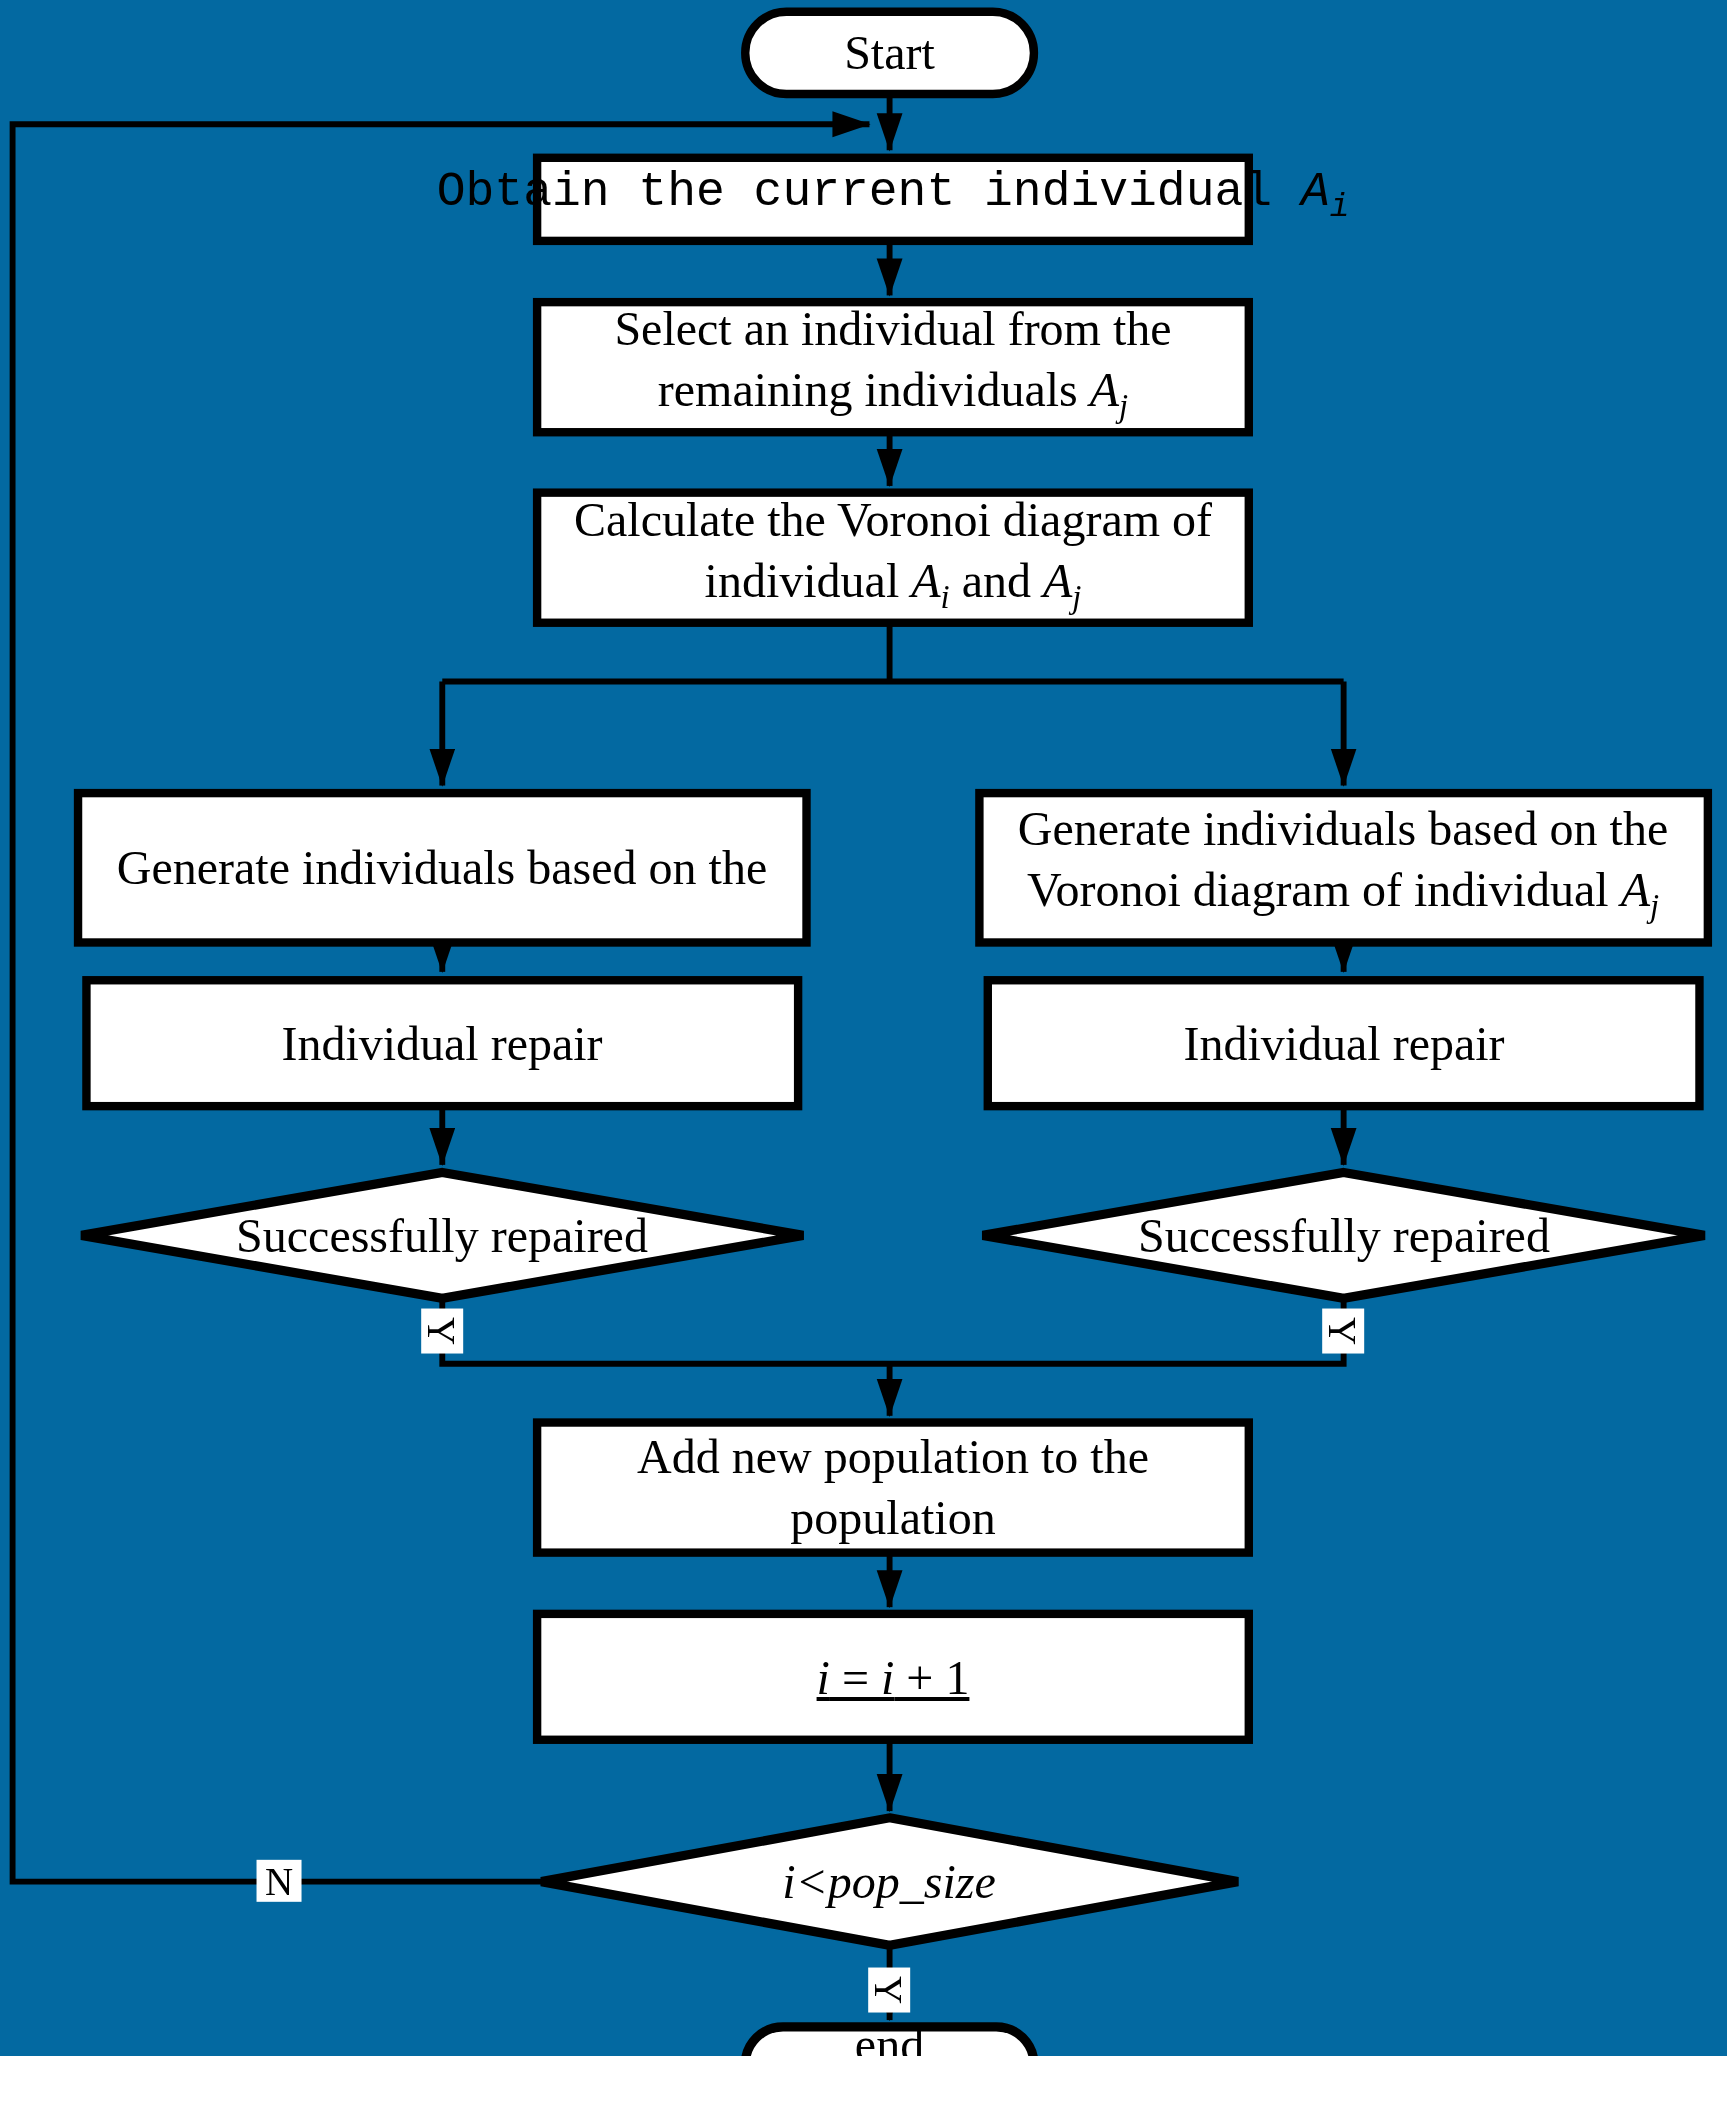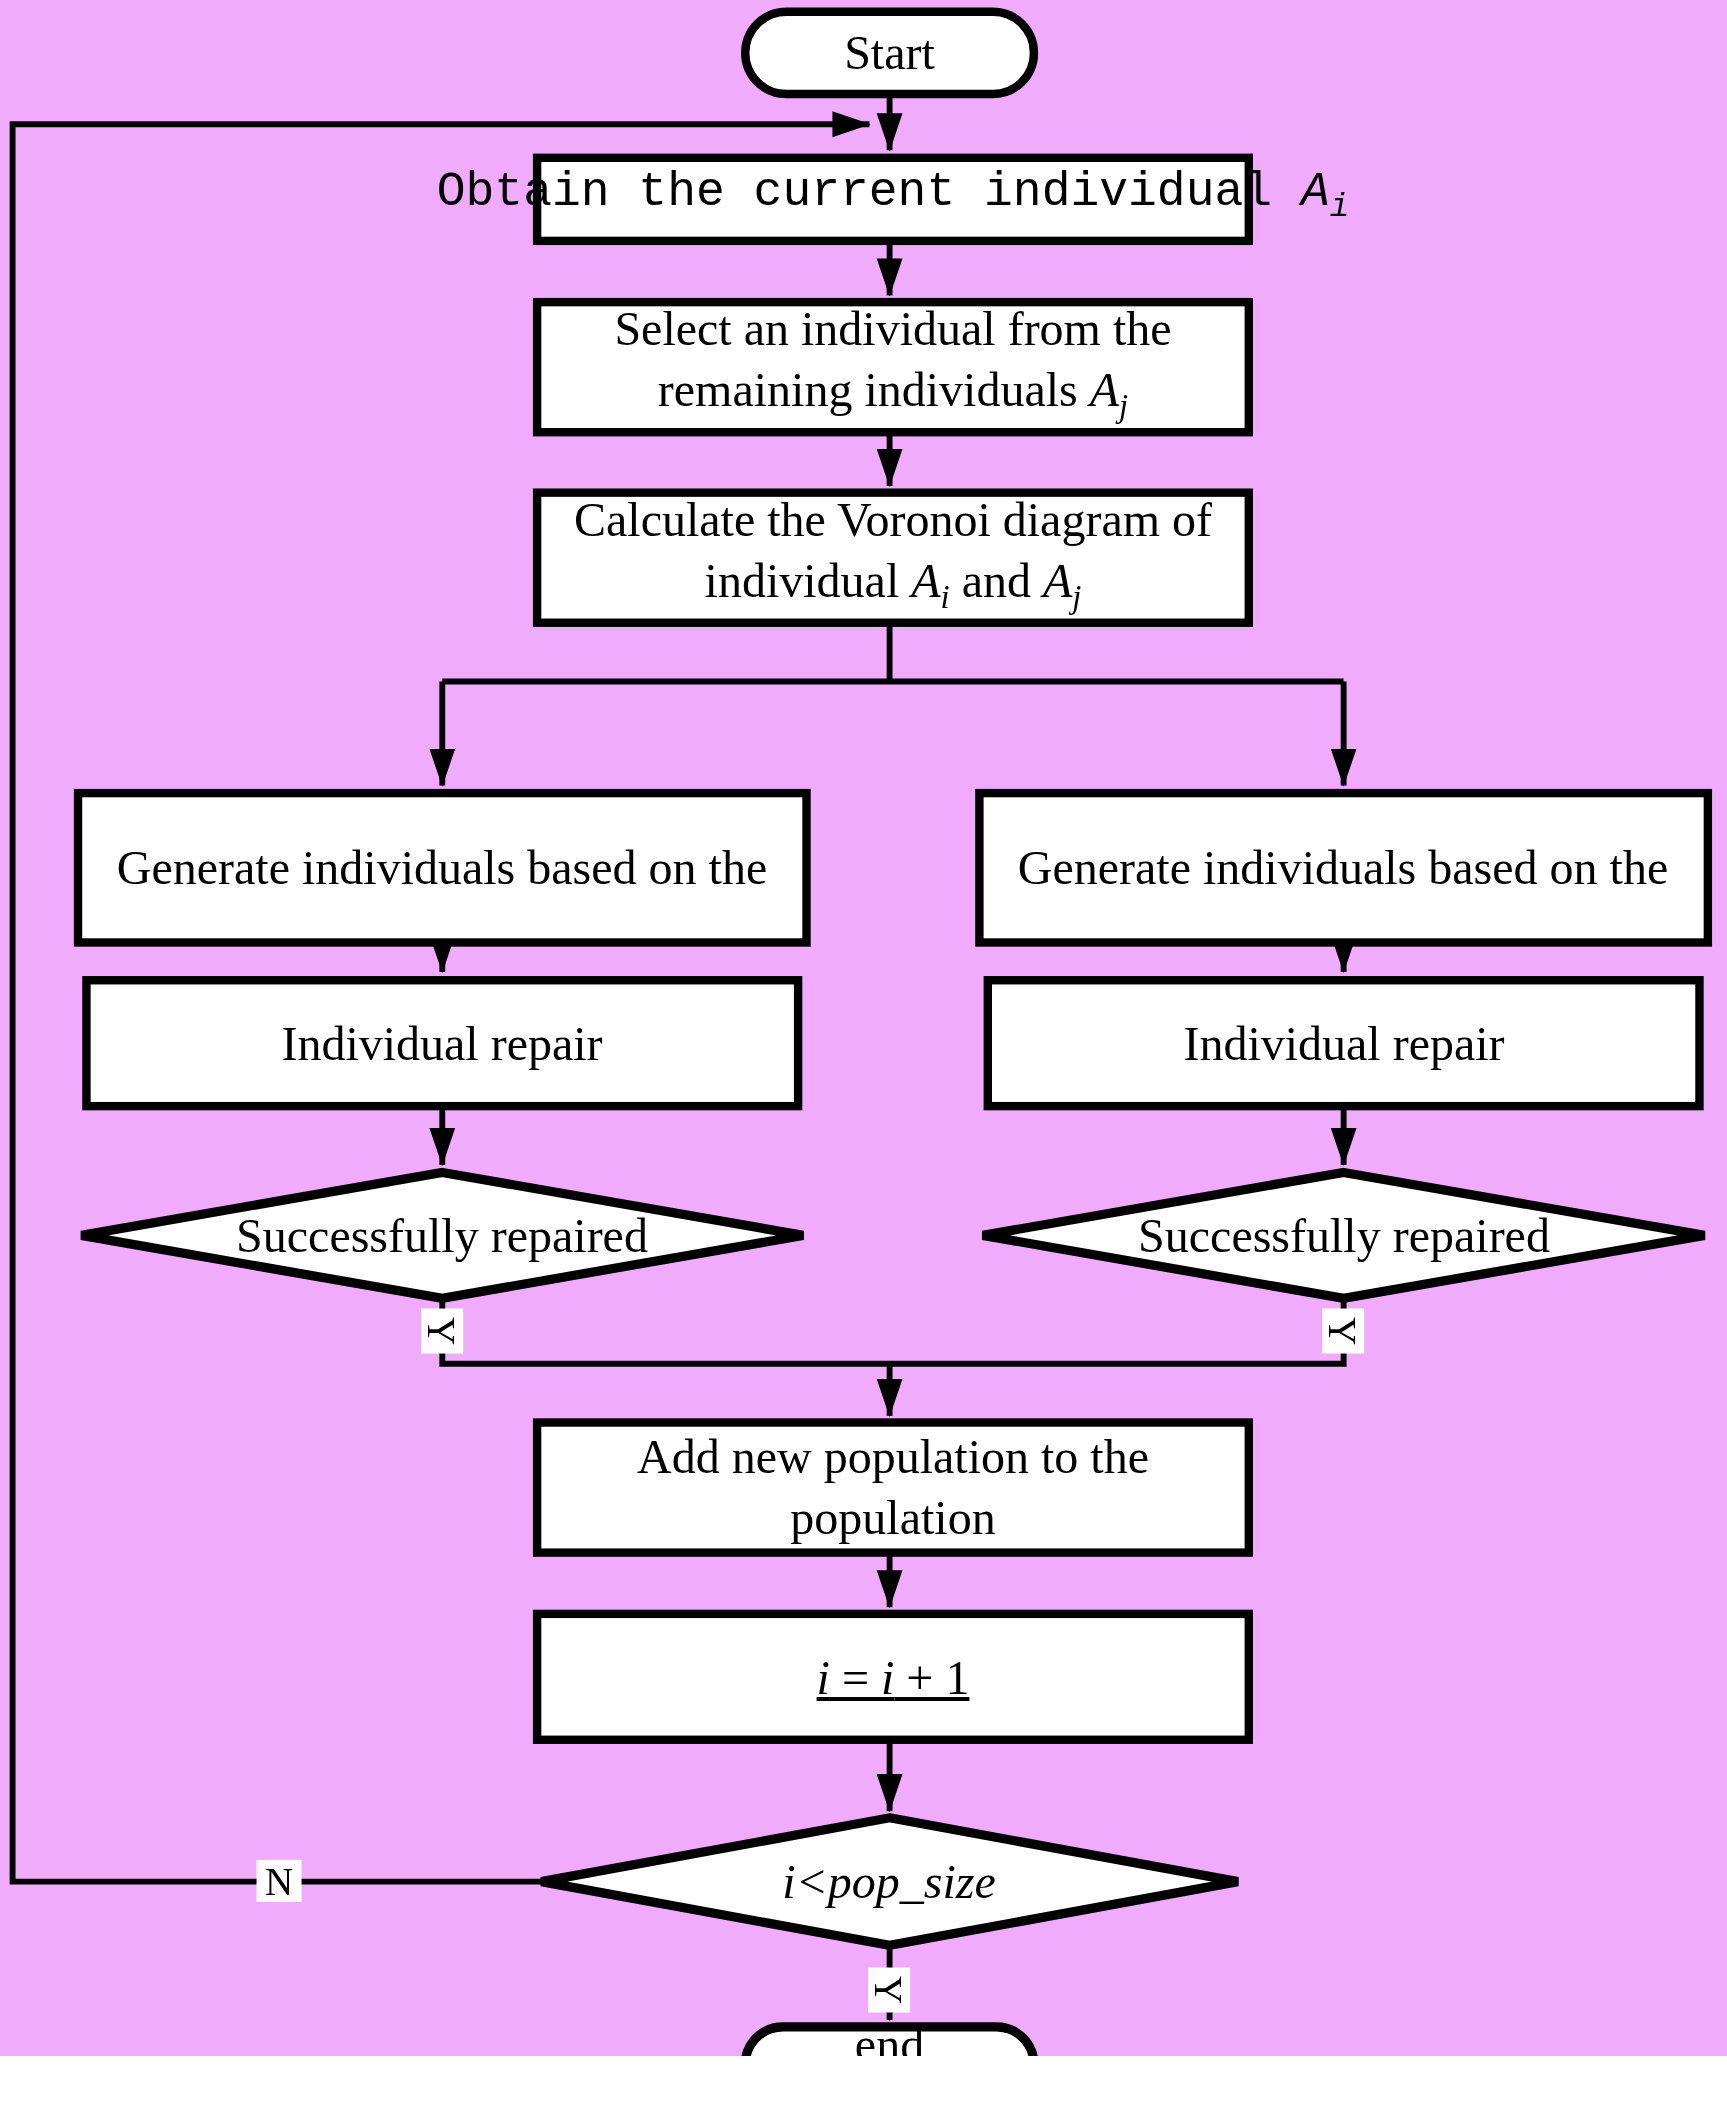--- a/index.html
+++ b/index.html
@@ -4,21 +4,21 @@
 <style>
   * { margin:0; padding:0; box-sizing:border-box; }
   html,body { background:#ffffff; }
   body {
     font-family:"Liberation Serif","DejaVu Serif",serif;
     color:#000;
   }
   .canvas {
     position:relative;
     width:1728px; height:2056px;
-    background:#f0abfc;
+    background:#0369a1;
     overflow:hidden;
   }
   .canvas > svg { position:absolute; left:0; top:0; }
   .nlabel {
     position:absolute;
     display:flex; flex-direction:column;
     align-items:center; justify-content:center;
     text-align:center;
     font-size:48px; line-height:61px;
     pointer-events:none;
@@ -98,20 +98,21 @@
     <span class="ln">Calculate the Voronoi diagram of</span>
     <span class="ln"><span>individual </span><span class="it">A</span><sub class="it">i</sub><span> and </span><span class="it">A</span><sub class="it">j</sub></span>
   </div>
 
   <div class="nlabel" style="left:78px; top:793px; width:728px; height:149px;">
     <span class="ln">Generate individuals based on the</span>
   </div>
 
   <div class="nlabel" style="left:979px; top:793px; width:728px; height:149px;">
     <span class="ln">Generate individuals based on the</span>
+    <span class="ln"><span>Voronoi diagram of individual </span><span class="it">A</span><sub class="it">j</sub></span>
   </div>
 
   <div class="nlabel" style="left:86px; top:980px; width:712px; height:126px;">
     <span class="ln">Individual repair</span>
   </div>
 
   <div class="nlabel" style="left:988px; top:980px; width:712px; height:126px;">
     <span class="ln">Individual repair</span>
   </div>
 

